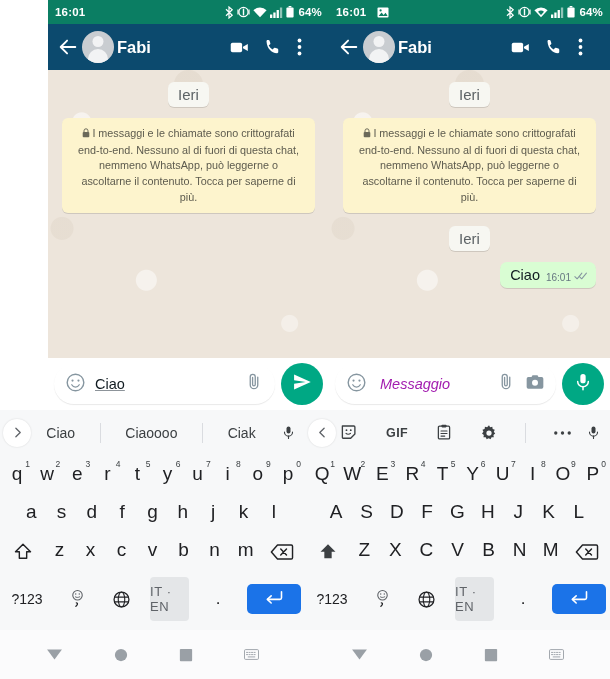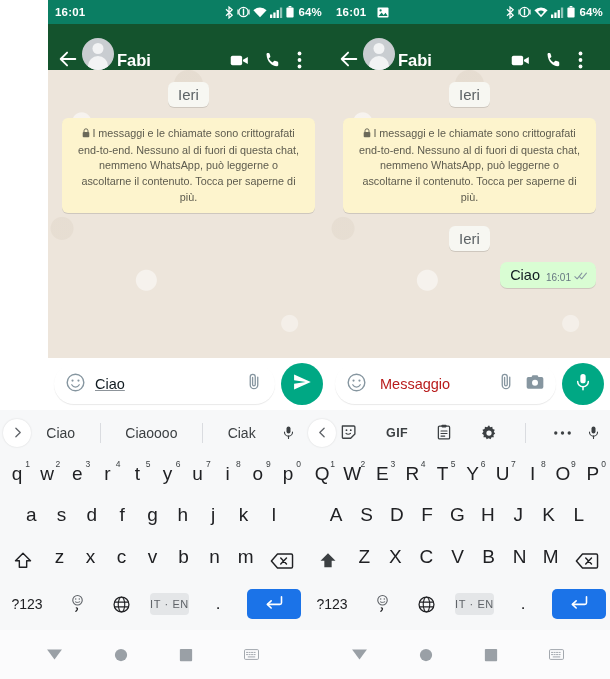--- a/index.html
+++ b/index.html
@@ -22,22 +22,22 @@
     font-size: 11.5px; font-weight: bold; letter-spacing: .2px;
   }
   .statusbar .clock { margin-right: 6px; }
   .statusbar .sb-left { display: flex; align-items: center; gap: 5px; }
   .statusbar .sb-right { margin-left: auto; display: flex; gap: 3px; }
   .sb-ico { display: inline-flex; align-items: center; }
   .sb-batt { font-size: 11.5px; font-weight: bold; margin-left: 1px; }
 
   
   .appbar {
-    height: 46px; background: #14532d; color: #fff;
-    display: flex; align-items: flex-end; padding: 0 9px; gap: 3px;
+    height: 46px; background: #0c4a6e; color: #fff;
+    display: flex; align-items: center; padding: 0 9px; gap: 3px;
   }
   .back-arrow { width: 22px; height: 22px; flex: 0 0 auto; cursor: pointer; }
   .avatar {
     width: 32px; height: 32px; border-radius: 50%;
     background: #c9cdd1; position: relative; overflow: hidden; flex: 0 0 auto;
   }
   .avatar .head { position: absolute; left: 50%; top: 5px; transform: translateX(-50%);
     width: 11px; height: 11px; border-radius: 50%; background: #f2f3f4; }
   .avatar .body { position: absolute; left: 50%; top: 18px; transform: translateX(-50%);
     width: 20px; height: 16px; border-radius: 10px 10px 0 0; background: #f2f3f4; }
@@ -91,21 +91,21 @@
   
   .composer { height: 52px; display: flex; align-items: center; padding: 0 6px; gap: 6px; background: transparent; }
   .input-pill {
     flex: 1 1 auto; height: 40px; background: #fff; border-radius: 22px;
     display: flex; align-items: center; padding: 0 11px; gap: 9px;
     box-shadow: 0 1px 1px rgba(0,0,0,.09);
   }
   .input-pill .emoji { flex: 0 0 auto; cursor: pointer; }
   .input-text { flex: 1 1 auto; font-size: 14.5px; color: #111b21; }
   .input-text.typed { text-decoration: underline; text-decoration-color: #8d949a; }
-  .input-text.placeholder { color: #b91c1c; position: relative; padding-left: 4px; }
+  .input-text.placeholder { color: #a21caf; position: relative; padding-left: 4px; font-style: italic; }
   .pill-ic { flex: 0 0 auto; cursor: pointer; }
   .round-btn {
     width: 42px; height: 42px; border-radius: 50%; background: #00a884;
     display: flex; align-items: center; justify-content: center; flex: 0 0 auto; cursor: pointer;
   }
 
   
   .strips { display: flex; width: 610px; height: 45px; background: #f7f8f9; }
   .strip { width: 305px; height: 45px; display: flex; align-items: center; background: #f7f8f9; position: relative; }
   .chev-btn {
@@ -136,23 +136,23 @@
     font-size: 8.5px; color: #3c4043; }
   .kb-row.r2 { padding: 0 14px; }
   .kb-row.r3 { padding: 0 0px; }
   .key.wide { flex: 1.35 1 0; }
   .key.icon { display: flex; align-items: center; justify-content: center; padding-top: 0; }
   .kb-row.r4 { padding: 0 2px; gap: 12px; }
   .key-q { flex: 0 0 46px; font-size: 14px; display: flex; align-items: center; justify-content: center; padding-top: 0; color: #202124; cursor: pointer; }
   .key-emoji { flex: 0 0 30px; display: flex; align-items: center; justify-content: center; cursor: pointer; position: relative; }
   .key-globe { flex: 0 0 34px; display: flex; align-items: center; justify-content: center; cursor: pointer; }
   .spacebar {
-    flex: 1 1 auto; height: 22px; background: #e4e6e8; border-radius: 4px;
+    flex: 1 1 auto; height: 44px; background: #e4e6e8; border-radius: 4px;
     display: flex; align-items: center; justify-content: center;
-    font-size: 11px; color: #5f6368; letter-spacing: .6px; cursor: pointer;
+    font-size: 13px; color: #5f6368; letter-spacing: .6px; cursor: pointer;
   }
   .key-dot { flex: 0 0 34px; display: flex; align-items: center; justify-content: center;
              font-size: 17px; color: #202124; cursor: pointer; }
   .key-enter {
     flex: 0 0 54px; height: 30px; background: #1b73e8; border-radius: 5px;
     display: flex; align-items: center; justify-content: center; cursor: pointer;
   }
 
   
   .navbars { display: flex; width: 610px; height: 49px; background: #fbfbfc; }

